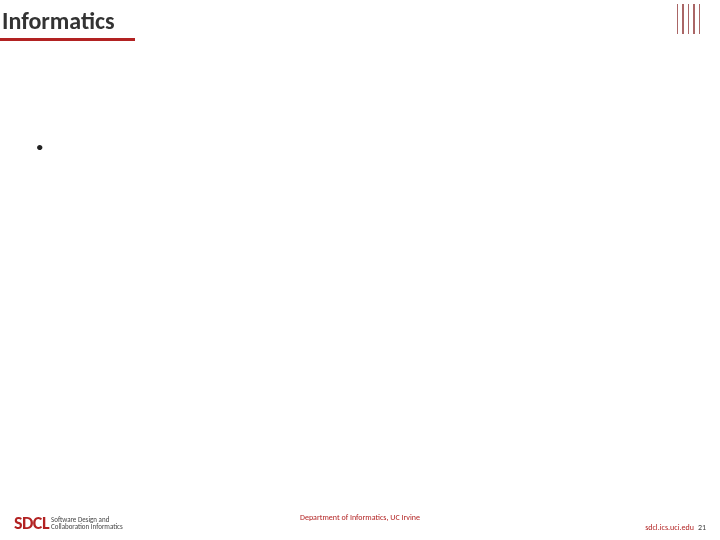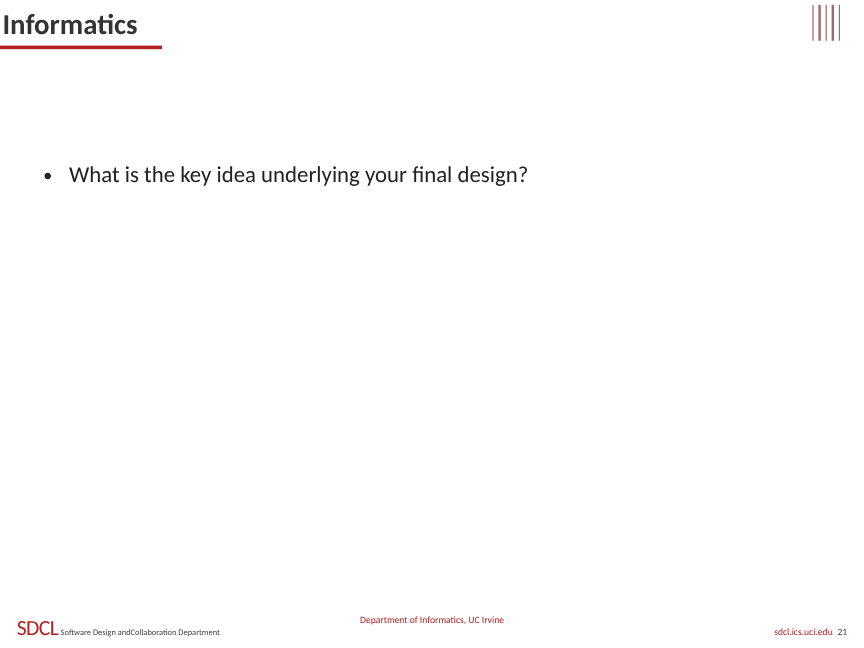--- a/index.html
+++ b/index.html
@@ -69,29 +69,29 @@
     justify-content: space-between;
     padding: 0 14px 0 14px;
   }
   .footer-left {
     display: flex;
     align-items: flex-end;
     gap: 2px;
   }
   .sdcl {
     font-size: 18px;
-    font-weight: 400;
+    font-weight: 700;
     color: #b22222;
     letter-spacing: -0.5px;
     line-height: 1;
     text-align: center;
   }
   .sdcl-sub {
     display: flex;
-    flex-direction: row;
+    flex-direction: column;
     font-size: 7px;
     line-height: 1.1;
     color: #444444;
     padding-bottom: 1px;
   }
   .footer-center {
     font-size: 8px;
     font-weight: 400;
     color: #b22222;
     position: absolute;
@@ -121,30 +121,29 @@
   <span></span>
     <span></span>
     <span></span>
     <span></span>
     <span></span>
 </div>
 
 <div class="bullet-list">
   <div class="bullet-item">
     <span class="bullet-dot">•</span>
-    <span>What is the key idea underlying your final design?</span>
   </div>
 </div>
 
 <div class="footer">
   <div class="footer-left">
     <span class="sdcl">SDCL</span>
     <span class="sdcl-sub">
       <span>Software Design and</span>
-      <span>Collaboration Department</span>
+      <span>Collaboration Informatics</span>
     </span>
   </div>
   <div class="footer-center">Department of Informatics, UC Irvine</div>
   <div class="footer-right">
     <span>sdcl.ics.uci.edu</span>
     <span class="page-num">21</span>
   </div>
 </div>
 
 </body></html>

